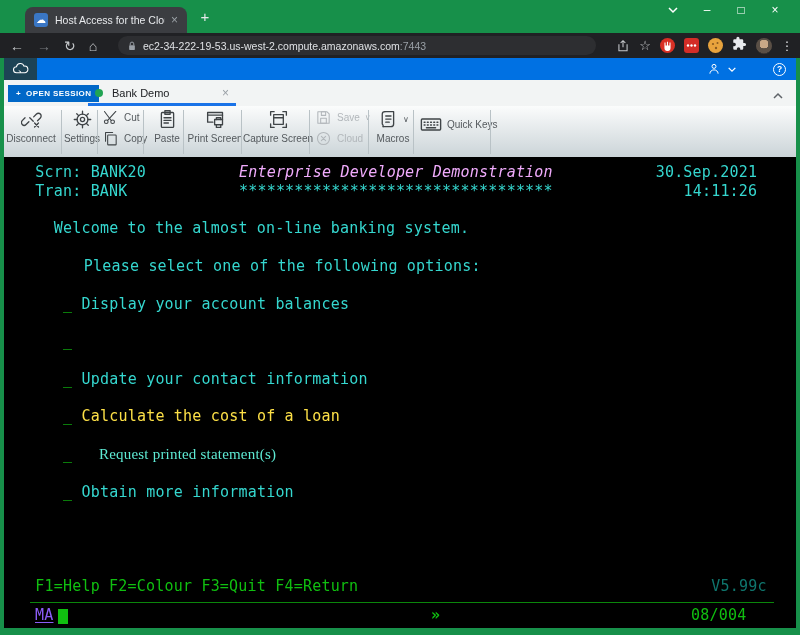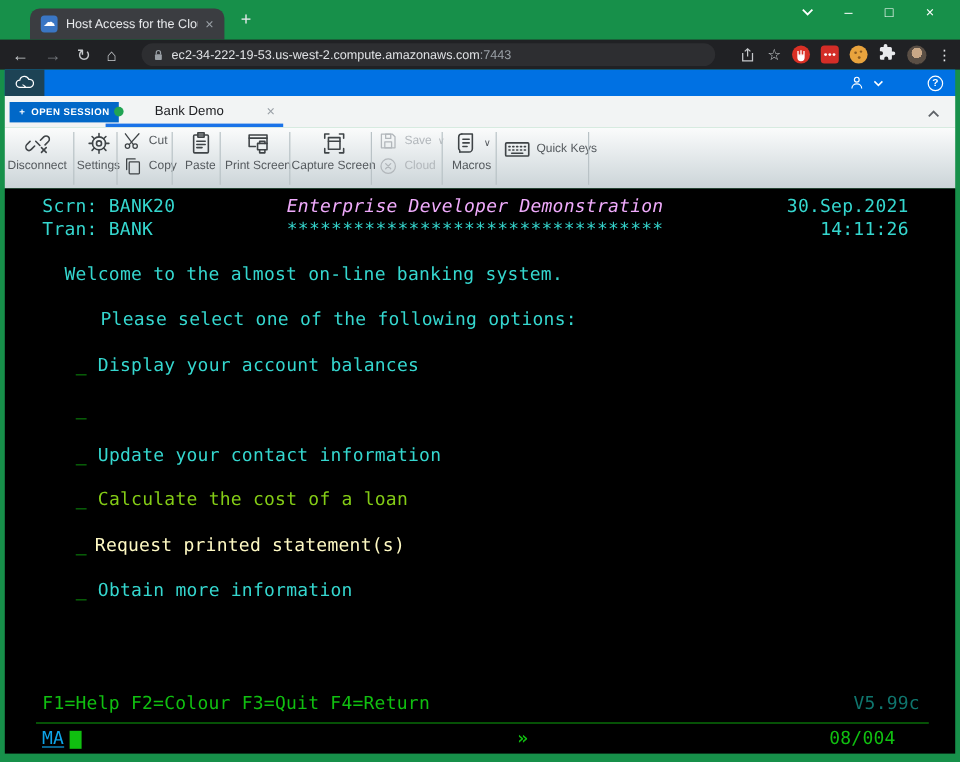--- a/index.html
+++ b/index.html
@@ -49,21 +49,21 @@
   .help-circle { width:13px; height:13px; border:1.2px solid #fff; border-radius:50%; color:#fff;
                  font-size:8.5px; line-height:11px; text-align:center; font-weight:bold;
                  margin-left:30px; }
 
   
   .sessionrow { position:absolute; top:80px; left:4px; right:4px; height:26px; background:#f2f4f4; }
   .opensession { position:absolute; left:4px; top:5px; height:17px; background:#0168c8; color:#fff;
                  font-size:8px; font-weight:bold; letter-spacing:.4px; padding:0 8px; display:flex;
                  align-items:center; gap:5px; }
   .stab { position:absolute; left:84px; top:2px; width:148px; height:21px; display:flex;
-          align-items:center; padding:0 7px;gap:17px; }
+          align-items:center; padding:0 7px; }
   .sdot { width:8px; height:8px; border-radius:50%; flex:0 0 auto; }
   .stab-label { font-size:11px; color:#202124; margin-left:9px; flex:1; }
   .stab-close { color:#9aa0a6; font-size:12px; }
   .stab-underline { position:absolute; left:84px; top:23px; width:148px; height:3px; background:#1a73e8; }
   .collapse { position:absolute; right:12px; top:6px; }
 
   
   .termtoolbar { position:absolute; top:106px; left:4px; right:4px; height:51px;
                  background:linear-gradient(#fbfcfc, #cbd4d8); }
   .tbtn { position:absolute; top:3px; display:flex; flex-direction:column; align-items:center;
@@ -323,41 +323,41 @@
       </svg>
       <span class="tlabel">Quick Keys</span>
     </div>
 
     <div class="tdivider" style="left:486px"></div>
   </div>
 
   <div class="terminal" id="term">
     <div class="oia-sep"></div>
     <div class="oia">
-      <span class="oia-ma" id="oia-left" style="color: #0ea5e9;">MA</span>
+      <span class="oia-ma" id="oia-left" style="color: #8b5cf6;">MA</span>
       <span class="oia-cursor" id="oia-cursor" style="background: rgb(16, 191, 16);"></span>
       <span class="oia-mid" id="oia-mid" style="color: rgb(16, 191, 16);">»</span>
       <span class="oia-right" id="oia-right" style="color: rgb(16, 191, 16);">08/004</span>
     </div>
   <span class="seg" style="left: 31.26px; top: 7px; color: rgb(53, 215, 207);">Scrn: BANK20</span>
       <span class="seg" style="left: 234.98px; top: 7px; color: #f0abfc; font-style: italic;">Enterprise Developer Demonstration</span>
       <span class="seg" style="left: 651.68px; top: 7px; color: rgb(53, 215, 207);">30.Sep.2021</span>
       <span class="seg" style="left: 31.26px; top: 25.8px; color: rgb(53, 215, 207);">Tran: BANK</span>
       <span class="seg" style="left: 234.98px; top: 25.8px; color: rgb(53, 215, 207);">**********************************</span>
       <span class="seg" style="left: 679.46px; top: 25.8px; color: rgb(53, 215, 207);">14:11:26</span>
       <span class="seg" style="left: 49.78px; top: 63.4px; color: rgb(53, 215, 207);">Welcome to the almost on-line banking system.</span>
       <span class="seg" style="left: 49.78px; top: 101px; color: rgb(53, 215, 207); margin-left: 30px;">Please select one of the following options:</span>
       <span class="seg" style="left: 59.04px; top: 138.6px; color: rgb(16, 191, 16);">_</span>
       <span class="seg" style="left: 77.56px; top: 138.6px; color: rgb(53, 215, 207);">Display your account balances</span>
       <span class="seg" style="left: 59.04px; top: 176.2px; color: rgb(16, 191, 16);">_</span>
       <span class="seg" style="left: 59.04px; top: 213.8px; color: rgb(16, 191, 16);">_</span>
       <span class="seg" style="left: 77.56px; top: 213.8px; color: rgb(53, 215, 207);">Update your contact information</span>
       <span class="seg" style="left: 59.04px; top: 251.4px; color: rgb(16, 191, 16);">_</span>
-      <span class="seg" style="left: 77.56px; top: 251.4px; color: #84cc16; text-align: center;">Calculate the cost of a loan</span>
+      <span class="seg" style="left: 77.56px; top: 251.4px; color: #fde047; text-align: center;">Calculate the cost of a loan</span>
       <span class="seg" style="left: 59.04px; top: 289px; color: rgb(16, 191, 16);">_</span>
-      <span class="seg" style="left: 75px; top: 289px; color: #fef9c3;">Request printed statement(s)</span>
+      <span class="seg" style="left: 95px; top: 289px; color: #5eead4; font-family: Liberation Serif, serif;">Request printed statement(s)</span>
       <span class="seg" style="left: 59.04px; top: 326.6px; color: rgb(16, 191, 16);">_</span>
       <span class="seg" style="left: 77.56px; top: 326.6px; color: rgb(53, 215, 207);">Obtain more information</span>
       <span class="seg" style="left: 31.26px; top: 420.6px; color: rgb(16, 191, 16);">F1=Help F2=Colour F3=Quit F4=Return</span>
       <span class="seg" style="left: 707.24px; top: 420.6px; color: #0f766e;">V5.99c</span>
     </div>
 
 </div>
 
 </body></html>

